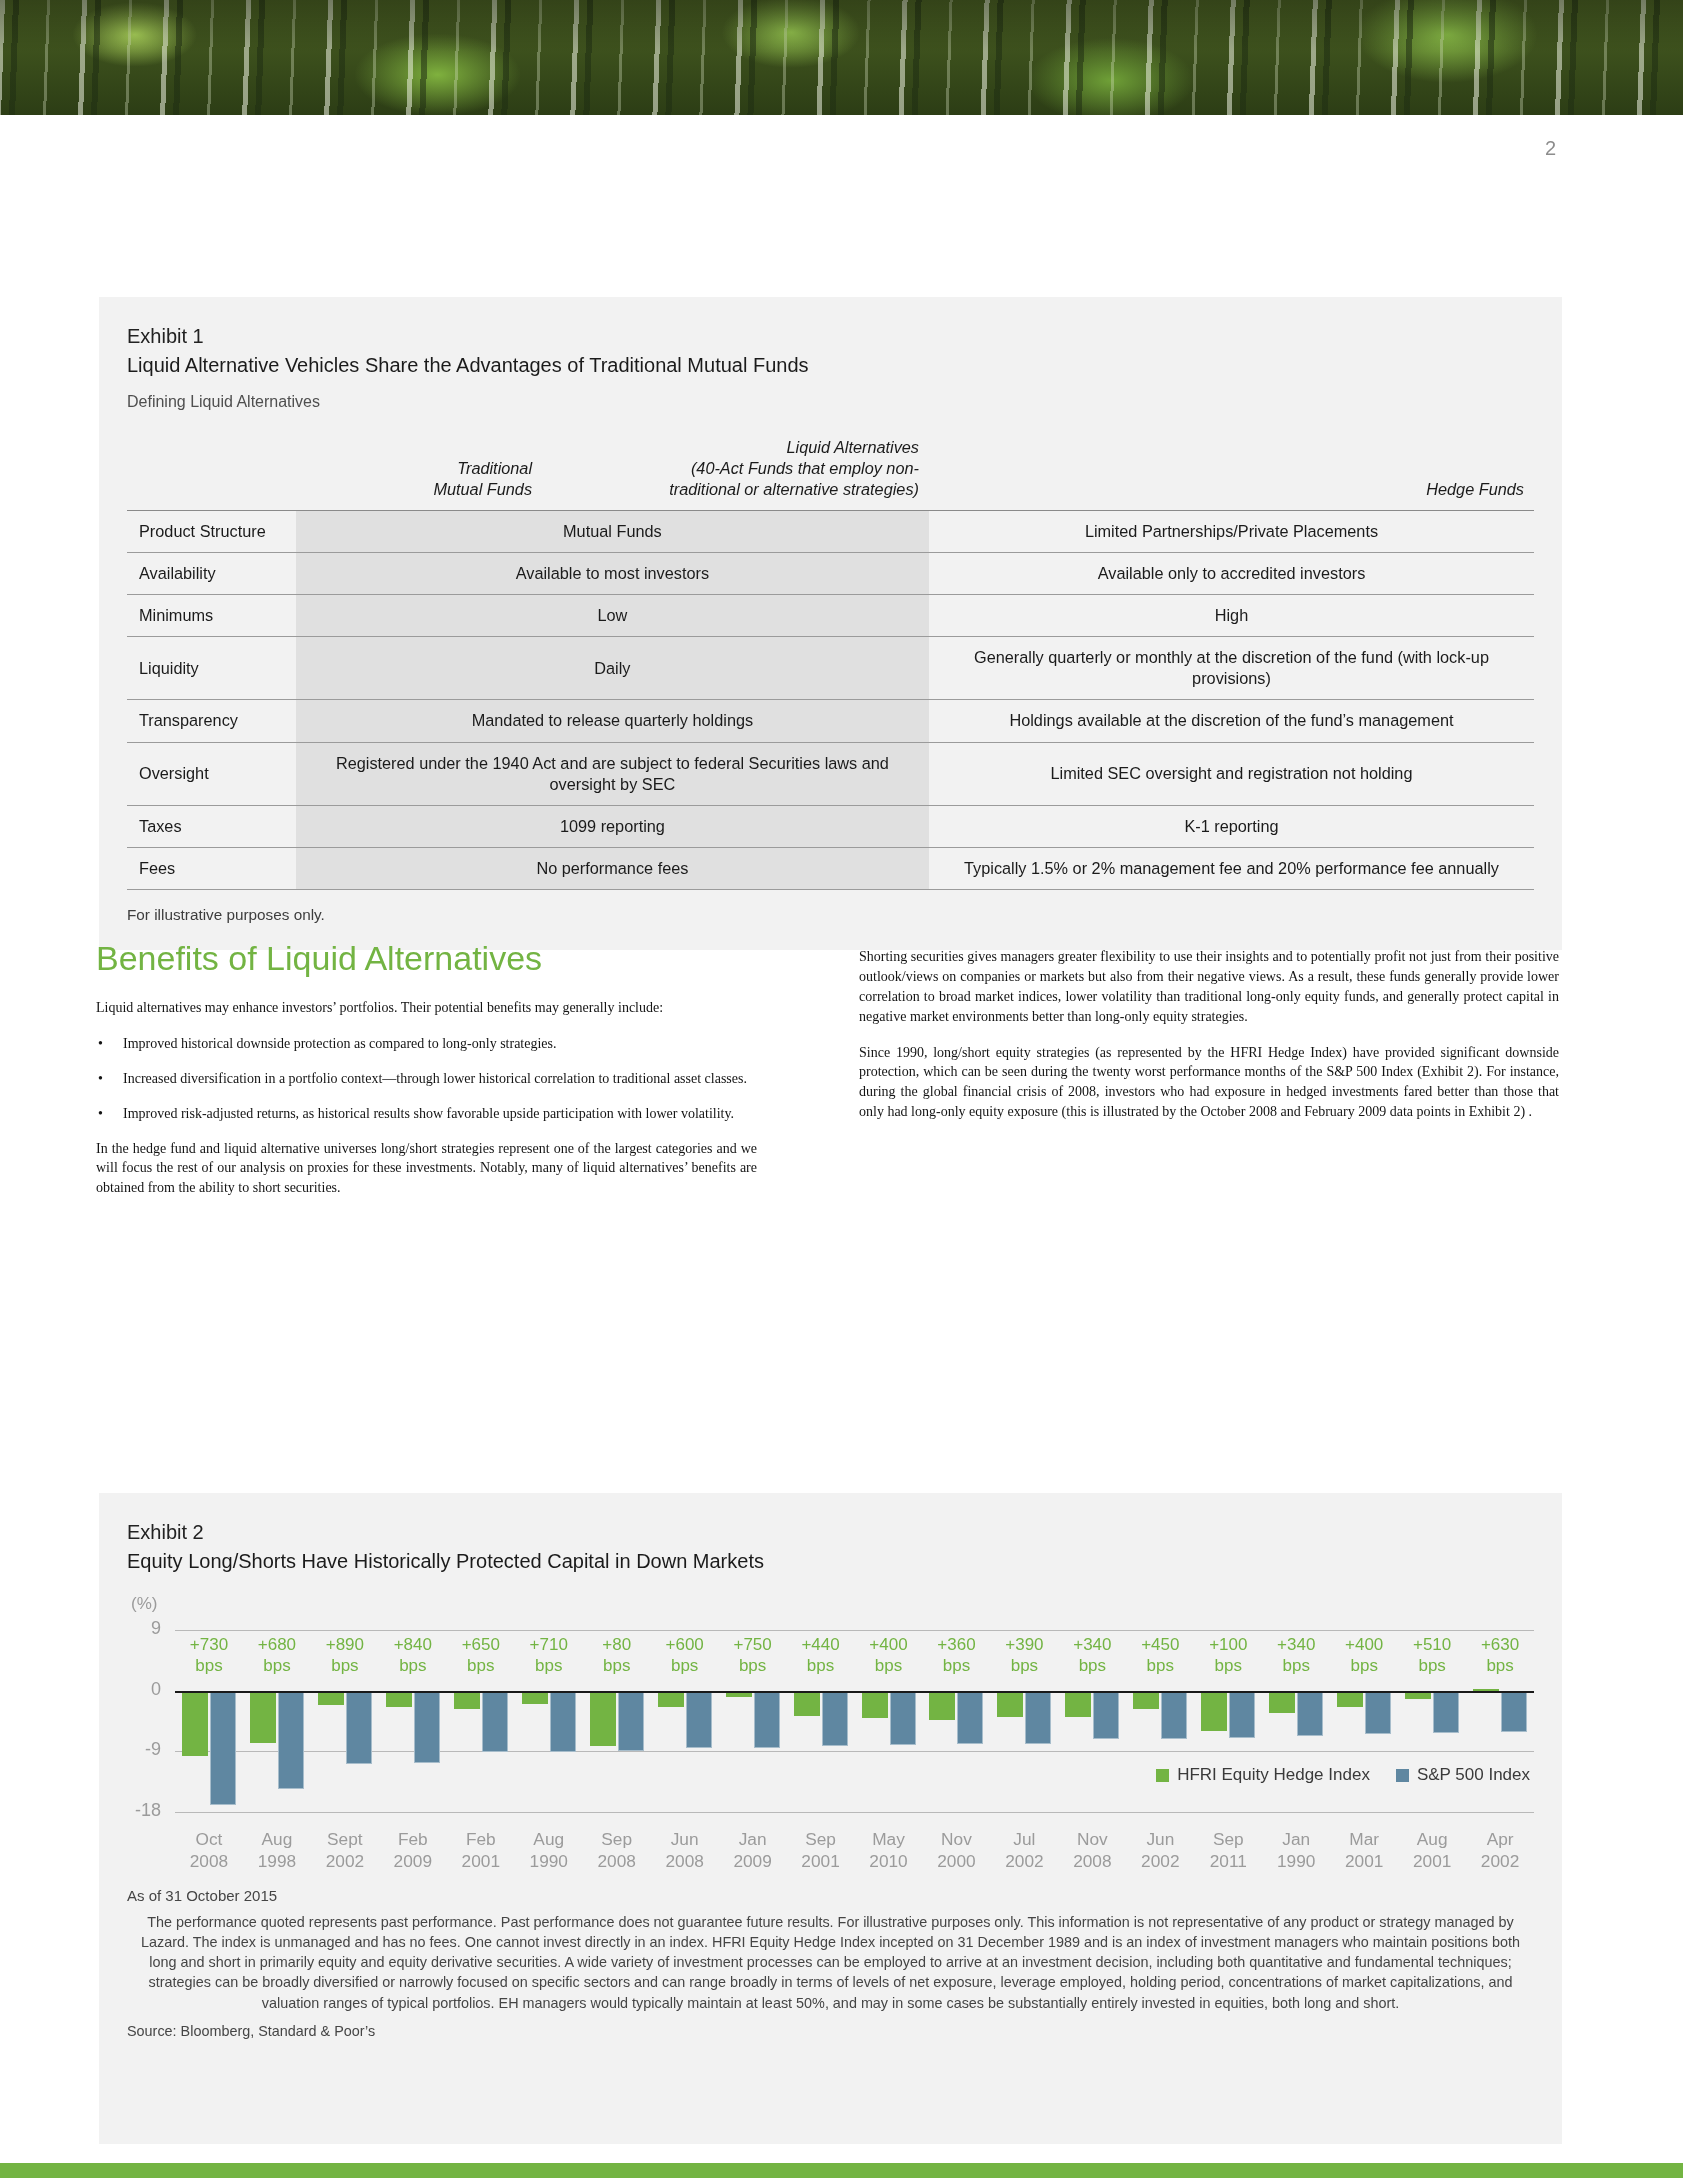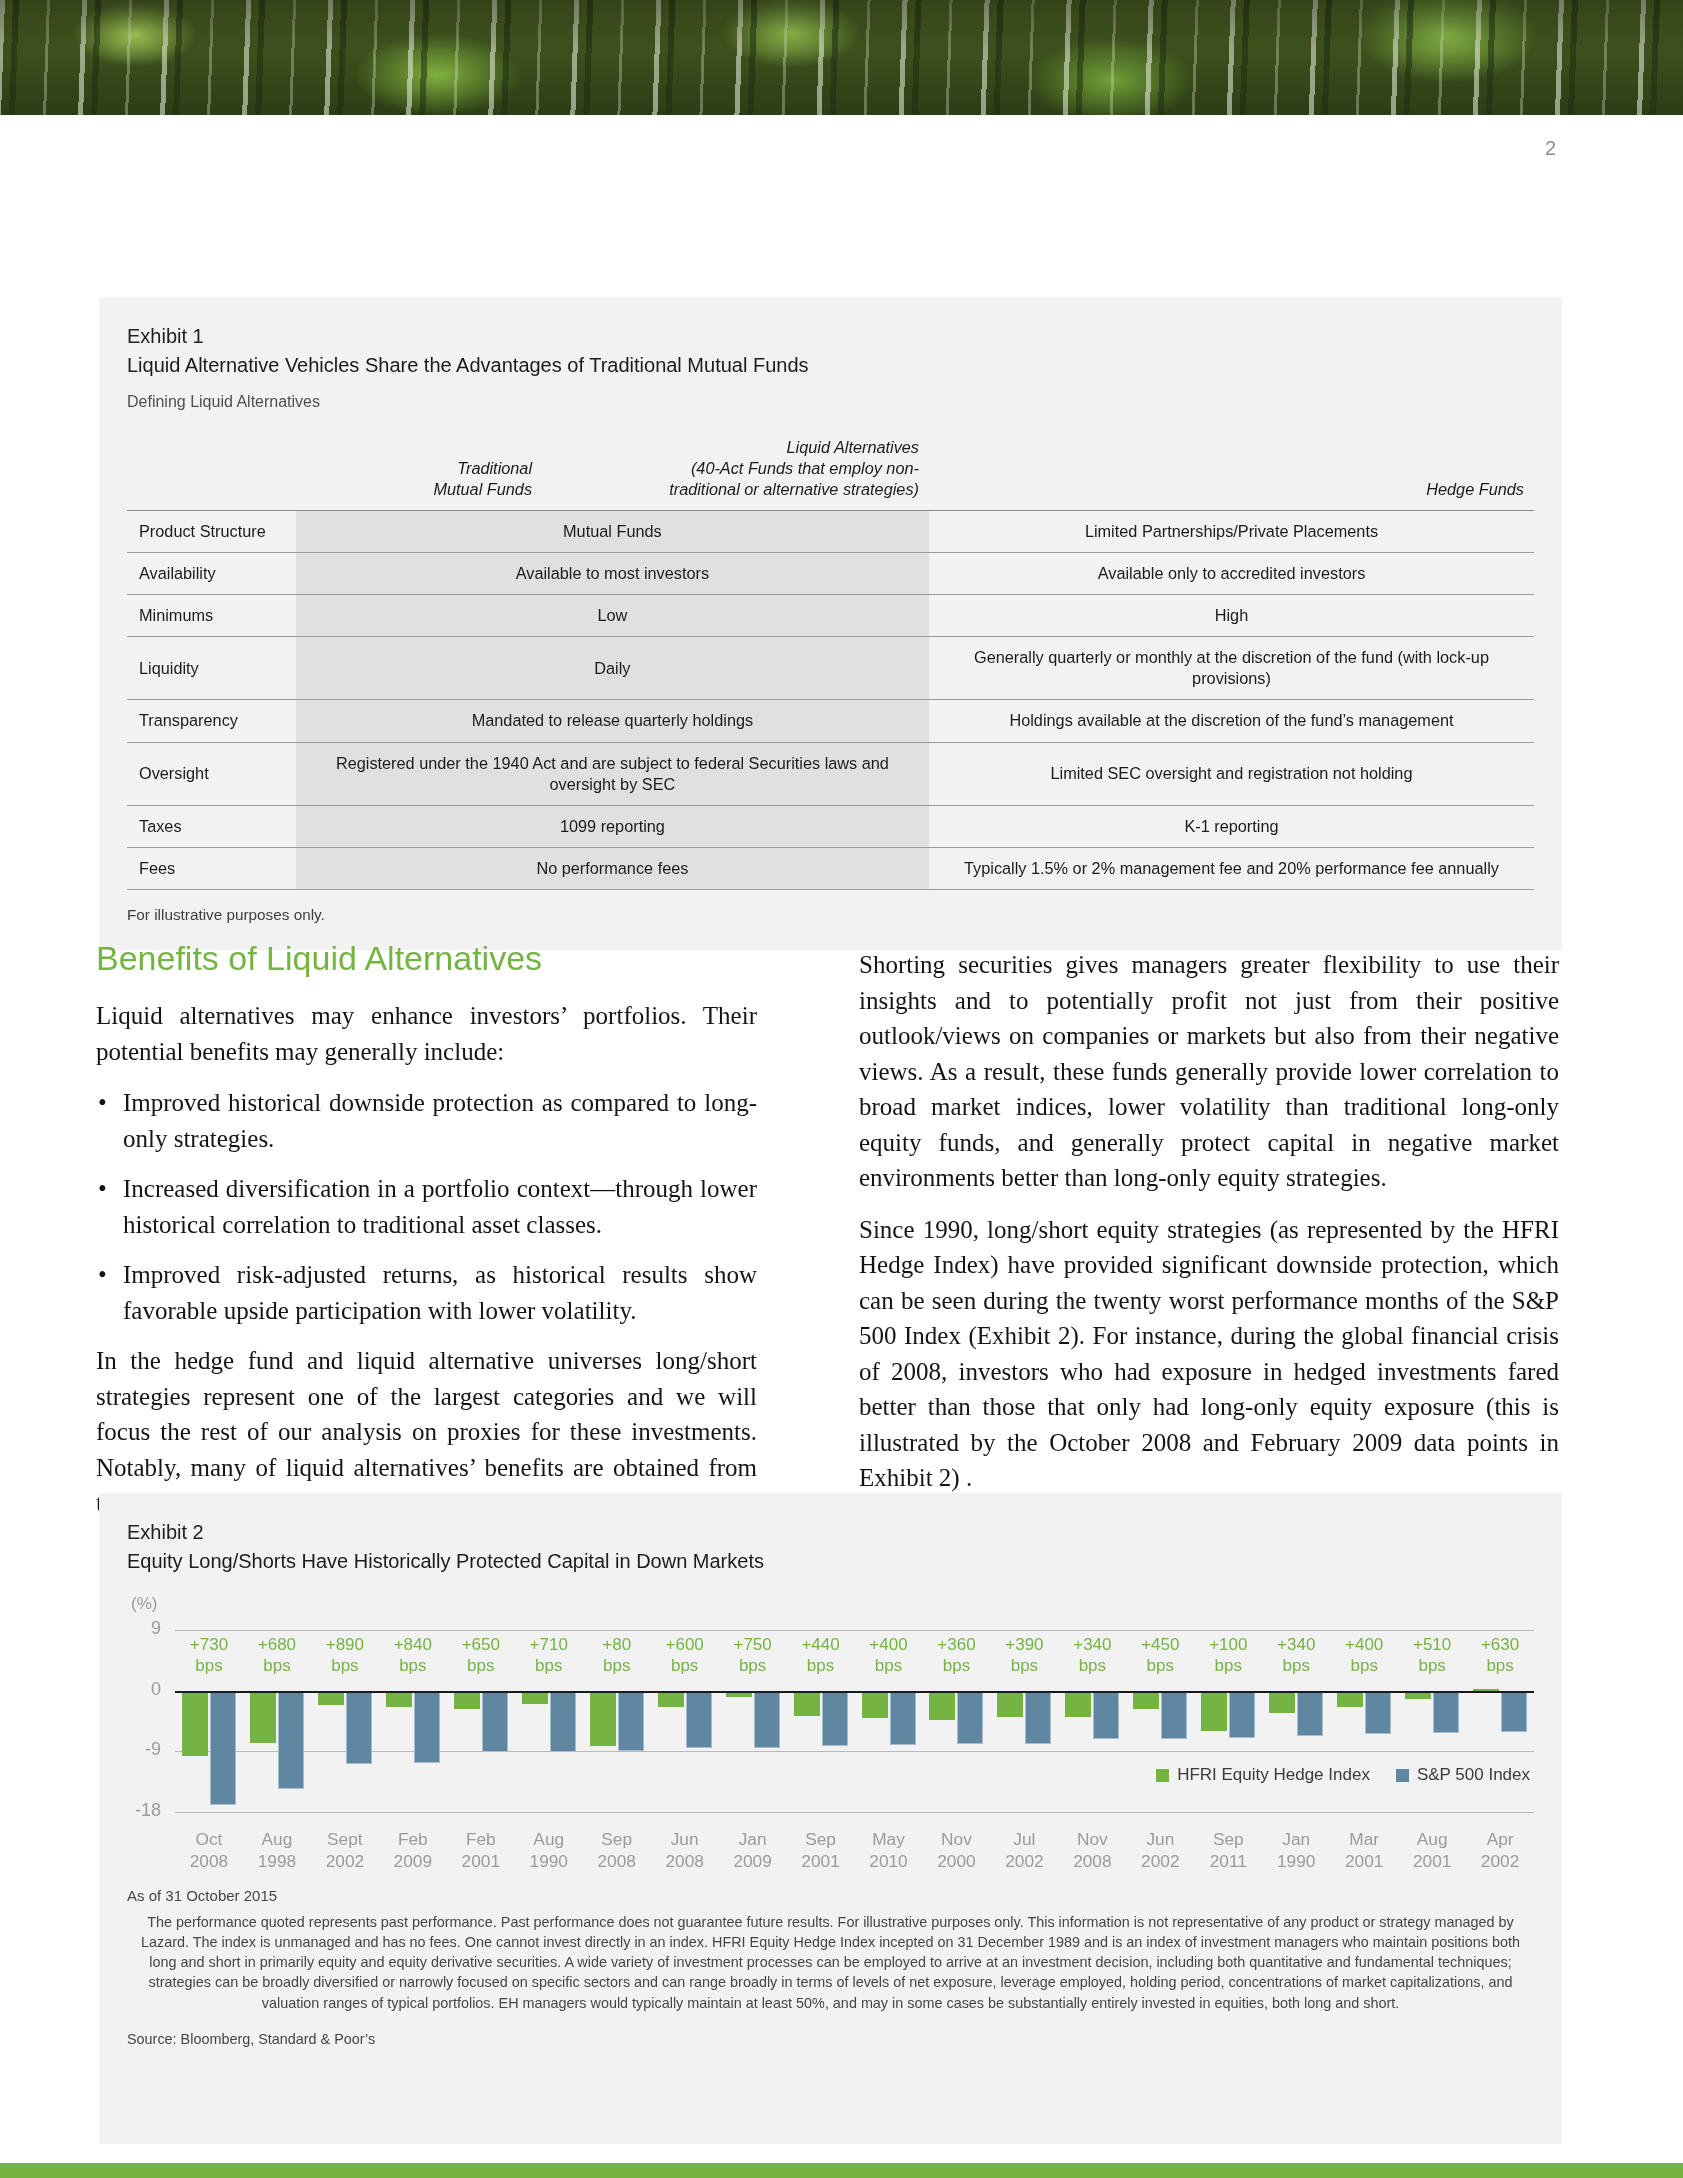--- a/index.html
+++ b/index.html
@@ -46,21 +46,21 @@
   table.cmp td{vertical-align:middle;padding:10px 12px;line-height:1.3;}
   td.rlabel{text-align:left;padding-left:2px;}
   td.mcell{background:#e0e0e0;text-align:center;}
   td.hcell{text-align:center;}
   .ex-footnote{font-size:15.3px;color:#3d3d3d;margin-top:16px;}
 
   
   .col-left{position:absolute;left:96px;top:939px;width:661px;}
   .col-right{position:absolute;left:859px;top:947px;width:700px;}
   .benefits-heading{font-size:34px;color:var(--accent,#73b443);margin:0 0 20px 0;font-weight:normal;}
-  .serif, .serif p, .serif li{font-family:"Liberation Serif",serif;font-size:25px;
+  .serif, .serif p, .serif li{font-family:"Liberation Serif",serif;font-size:14px;
         line-height:1.42;color:#141414;text-align:justify;}
   .serif p{margin:0 0 16px 0;}
   ul.bullets{list-style:none;margin:4px 0 6px 0;padding:0;}
   ul.bullets li{position:relative;padding-left:27px;margin-bottom:15px;}
   ul.bullets li::before{content:"\2022";position:absolute;left:2px;top:0;}
 
   
   .chart-wrap{position:relative;margin:57px 0 75px 0;height:182px;}
   .pct{position:absolute;top:-36px;left:4px;font-size:17px;color:#9b9b9b;}
   .y-axis{position:absolute;left:0;top:0;width:40px;height:182px;}
@@ -75,21 +75,21 @@
   .bar-hfri{left:calc(50% - 27px);}
   .bar-sp{left:calc(50% + 1px);border:1px solid rgba(255,255,255,.45);}
   .xlab{position:absolute;top:198px;left:0;width:100%;text-align:center;
         color:#9b9b9b;font-size:17.3px;line-height:1.3;}
   .legend{position:absolute;top:135px;right:4px;display:flex;gap:26px;z-index:4;}
   .leg-item{display:flex;align-items:center;gap:8px;font-size:17px;color:#3a3a3a;}
   .swatch{display:inline-block;width:13px;height:13px;}
 
   .asof{font-size:15px;color:#454545;margin-top:4px;}
   .disclaimer{font-size:14.4px;line-height:1.4;color:#454545;margin-top:8px;text-align:center;}
-  .source{font-size:14.4px;color:#454545;margin-top:18px;}
+  .source{font-size:14.4px;color:#454545;margin-top:10px;}
 
   
   .footer-band{position:absolute;left:0;bottom:0;width:1683px;height:15px;
                background:var(--accent,#73b443);}
 </style>
 </head>
 <body>
 
 <div class="banner"></div>
 

